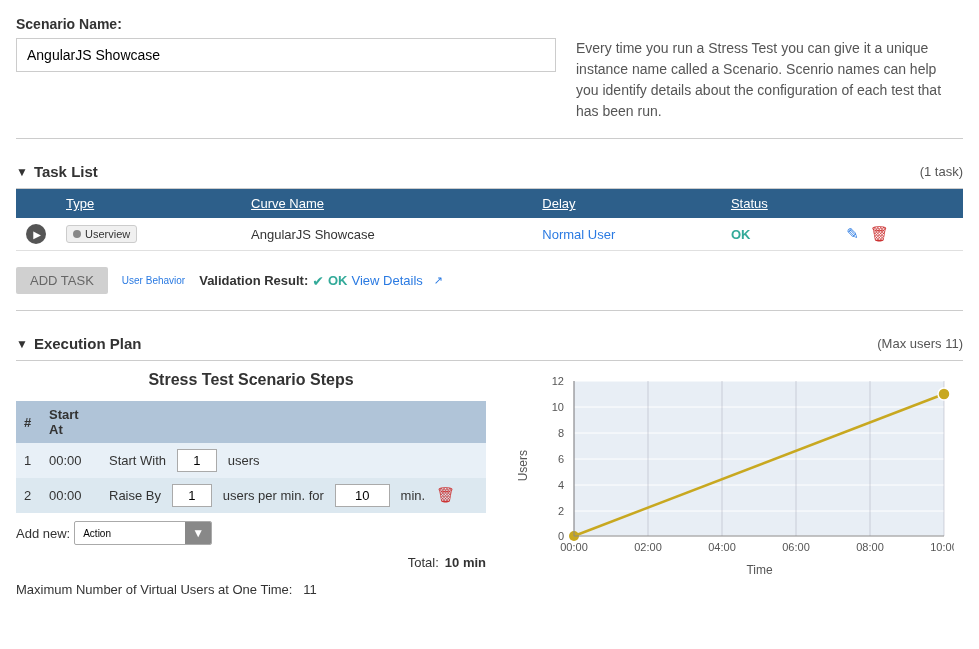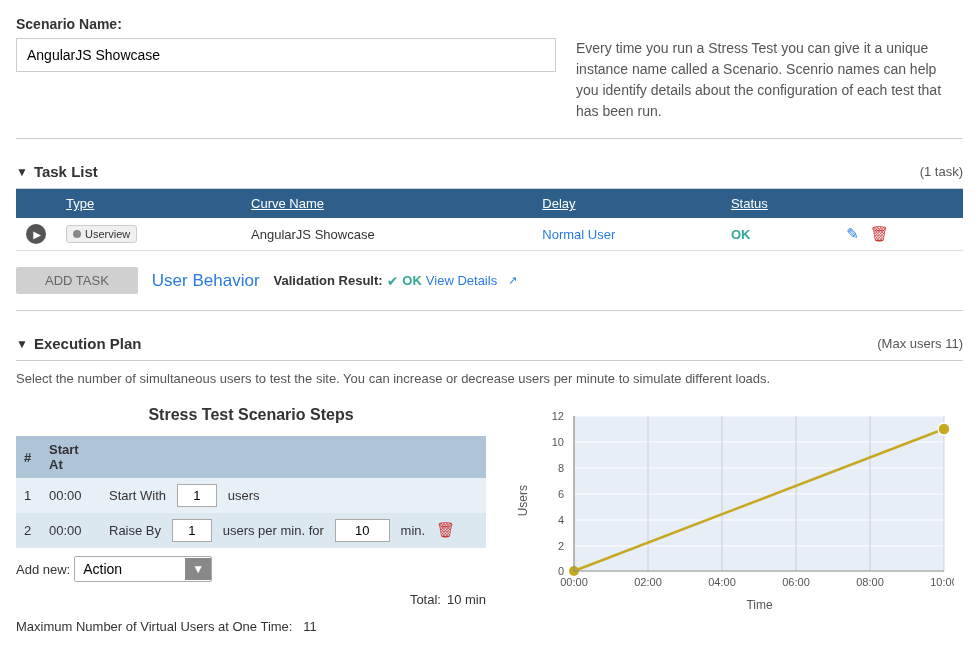--- a/index.html
+++ b/index.html
@@ -41,24 +41,24 @@
       padding: 2px 6px; font-size: 11px; display: inline-flex; align-items: center; gap: 4px;
     }
     .userview-dot { width: 8px; height: 8px; background: #888; border-radius: 50%; display: inline-block; }
     .task-link { color: #2a7ae2; text-decoration: none; }
     .status-ok { color: #3a9; font-weight: bold; }
     .edit-icon { color: #2a7ae2; cursor: pointer; font-size: 15px; }
     .delete-icon { color: #c33; cursor: pointer; font-size: 15px; }
 
     .task-actions { display: flex; align-items: center; gap: 14px; padding: 8px 0; }
     .add-task-btn {
-      background: #d0d0d0; color: #666; border: none; padding: 6px 29px;
+      background: #d0d0d0; color: #666; border: none; padding: 6px 14px;
       font-size: 13px; cursor: not-allowed; border-radius: 2px;
     }
-    .user-behavior-link { color: #2a7ae2; text-decoration: none; font-size: 17px; cursor: pointer; }
+    .user-behavior-link { color: #2a7ae2; text-decoration: none; font-size: 10px; cursor: pointer; }
     .validation-result { display: flex; align-items: center; gap: 4px; font-size: 13px; }
     .validation-label { font-weight: bold; }
     .validation-ok { color: #3a9; font-weight: bold; }
     .check-icon { color: #3a9; font-size: 14px; }
     .view-details-link { color: #2a7ae2; text-decoration: none; display: inline-flex; align-items: center; gap: 11px; }
 
     .execution-section { margin-top: 16px; }
     .exec-description { font-size: 13px; color: #555; padding: 10px 0; }
 
     .exec-content { display: flex; gap: 30px; margin-top: 10px; }
@@ -72,26 +72,26 @@
     .steps-table tbody tr { background: #e8f0f7; }
     .steps-table tbody tr:nth-child(even) { background: #dce8f0; }
     .steps-table tbody td { padding: 6px 8px; vertical-align: middle; }
     .steps-input { width: 40px; border: 1px solid #aaa; padding: 3px 4px; text-align: center; font-size: 13px; }
     .steps-input-wide { width: 55px; border: 1px solid #aaa; padding: 3px 4px; text-align: center; font-size: 13px; }
     .delete-row-icon { color: #c33; cursor: pointer; font-size: 15px; }
 
     .add-new-row { display: flex; align-items: center; gap: 4px; margin-top: 8px; }
     .add-new-label { font-size: 13px; }
     .action-select-wrapper { display: inline-flex; align-items: center; border: 1px solid #aaa; border-radius: 2px; overflow: hidden; }
-    .action-select { border: none; padding: 4px 8px; font-size: 14px; background: #fff; cursor: pointer; outline: none; appearance: none; width: 110px; }
+    .action-select { border: none; padding: 4px 8px; font-size: 10px; background: #fff; cursor: pointer; outline: none; appearance: none; width: 110px; }
     .action-dropdown-btn { background: #888; color: #fff; border: none; padding: 4px 7px; cursor: pointer; font-size: 12px; }
 
     .totals { margin-top: 10px; font-size: 13px; }
     .totals-row { display: flex; justify-content: flex-end; align-items: center; gap: 6px; margin-bottom: 4px; }
-    .totals-value { font-weight: normal; }
+    .totals-value { font-weight: bold; }
     .max-users-row { font-size: 13px; color: #333; margin-top: 12px; }
 
     
     .load-curve-box { flex: 1; }
     .load-curve-title { text-align: center; font-weight: bold; font-size: 16px; margin-bottom: 8px; }
     .chart-svg { width: 420px; height: 190px; }
     .axis-label-x { text-align: center; font-size: 12px; color: #555; margin-top: 2px; }
     .chart-wrapper { position: relative; display: flex; align-items: center; }
     .y-label { writing-mode: vertical-rl; transform: rotate(180deg); font-size: 12px; color: #555; margin-right: 4px; }
   </style>
@@ -179,21 +179,20 @@
 
   <div class="execution-section">
     <div class="collapsible-header">
       <div class="title">
         <span class="chevron">▼</span>
         <span>Execution Plan</span>
       </div>
       <div class="count">(Max users 11)</div>
     </div>
 
-    <div class="exec-description">Select the number of simultaneous users to test the site. You can increase or decrease users per minute to simulate different loads.</div>
 
     <div class="exec-content">
 
       <div class="stress-test-box">
         <div class="stress-test-title">Stress Test Scenario Steps</div>
 
         <table class="steps-table">
           <thead>
             <tr>
               <th style="width:25px">#</th>

